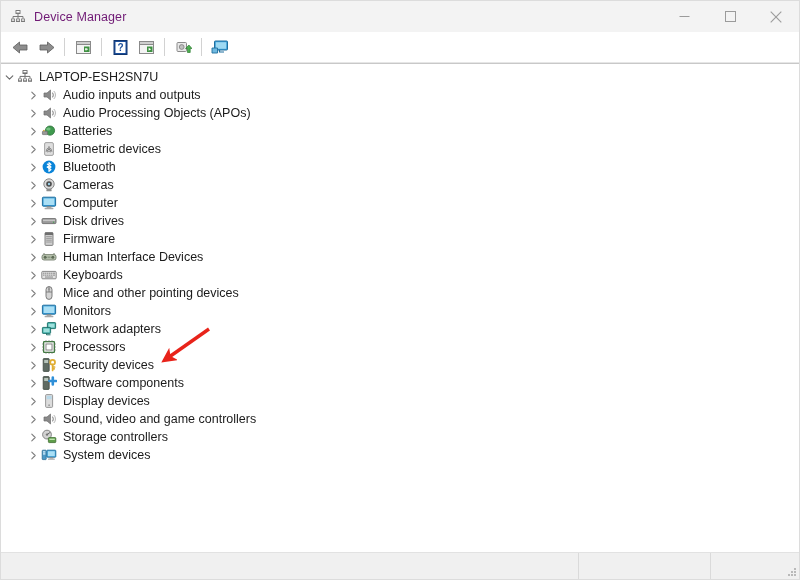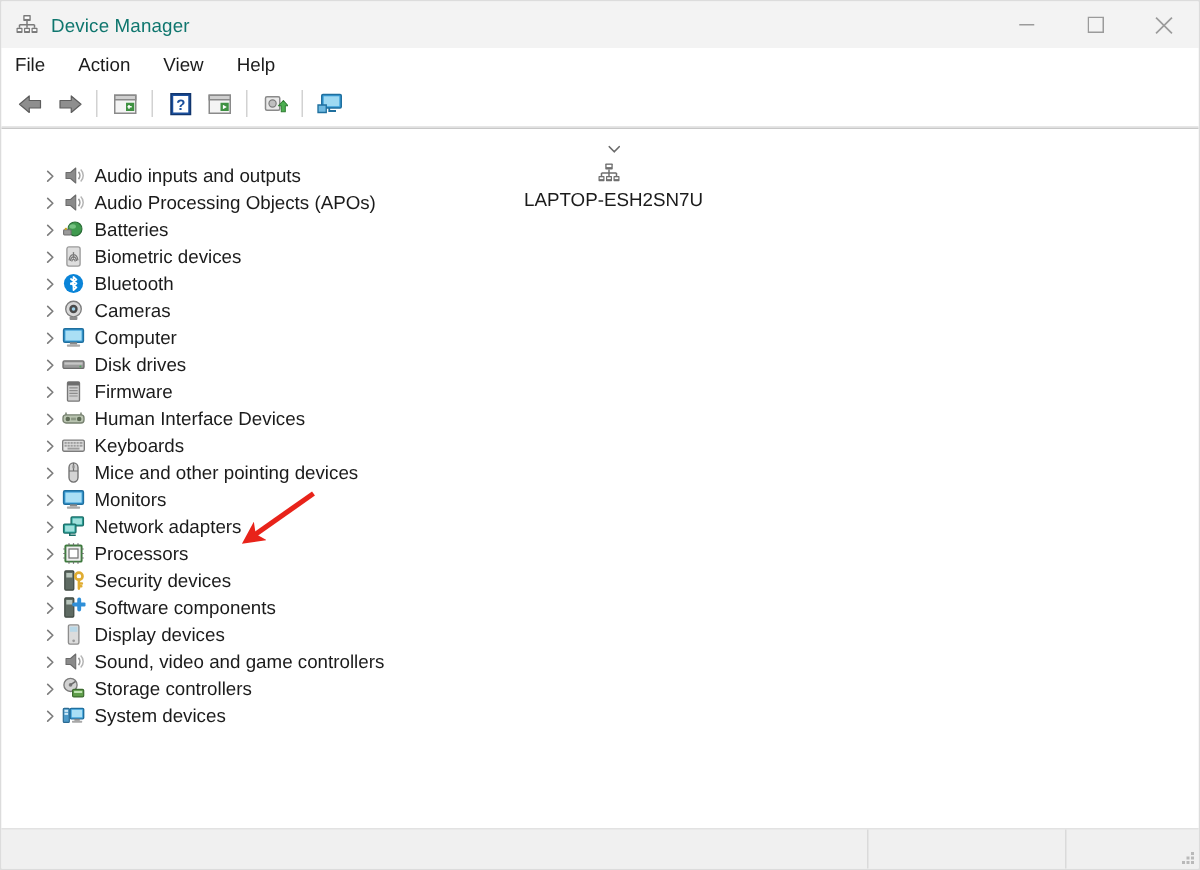--- a/index.html
+++ b/index.html
@@ -39,21 +39,21 @@
   #title-bar-icon {
     width: 16px;
     height: 16px;
     margin-left: 9px;
     margin-right: 8px;
     flex: 0 0 auto;
     display: block;
   }
   #title-bar-text {
     font-size: 12.5px;
-    color: #0f766e;
+    color: #701a75;
     letter-spacing: 0.1px;
     white-space: nowrap;
   }
   #window-controls {
     margin-left: auto;
     display: flex;
     height: 31px;
   }
   .win-ctl {
     width: 46px;
@@ -143,21 +143,21 @@
     align-items: center;
     justify-content: center;
     margin-right: 6px;
   }
   .row-icon svg { display: block; }
   .row-label {
     font-size: 12.5px;
     color: #1b1b1b;
     line-height: 18px;
   }
-  .depth-0 { padding-left: 18px; flex-direction: column; }
+  .depth-0 { padding-left: 0; }
   .depth-1 { padding-left: 24px; text-align: center; }
 
   
   #status-bar {
     height: 26px;
     min-height: 26px;
     background: #f0f0f0;
     border-top: 1px solid #e2e2e2;
     display: flex;
     align-items: stretch;
@@ -222,26 +222,20 @@
       </div>
       <div class="win-ctl">
         <svg width="12" height="12" viewBox="0 0 12 12">
           <line x1="0.7" y1="0.7" x2="11.3" y2="11.3" stroke="#9b9b9b" stroke-width="1.1"></line>
           <line x1="11.3" y1="0.7" x2="0.7" y2="11.3" stroke="#9b9b9b" stroke-width="1.1"></line>
         </svg>
       </div>
     </div>
   </div>
 
-  <div id="menu-bar">
-    <span class="menu-item">File</span>
-    <span class="menu-item">Action</span>
-    <span class="menu-item">View</span>
-    <span class="menu-item">Help</span>
-  </div>
 
   <div id="toolbar">
 
     <div class="tb-btn">
       <svg width="17" height="15" viewBox="0 0 17 15">
         <path d="M7.5 2 L7.5 5 L15 5 L15 10 L7.5 10 L7.5 13 L1 7.5 Z" fill="#8e8e8e" stroke="#5d5d5d" stroke-width="0.8" stroke-linejoin="round"></path>
       </svg>
     </div>
 
     <div class="tb-btn">

